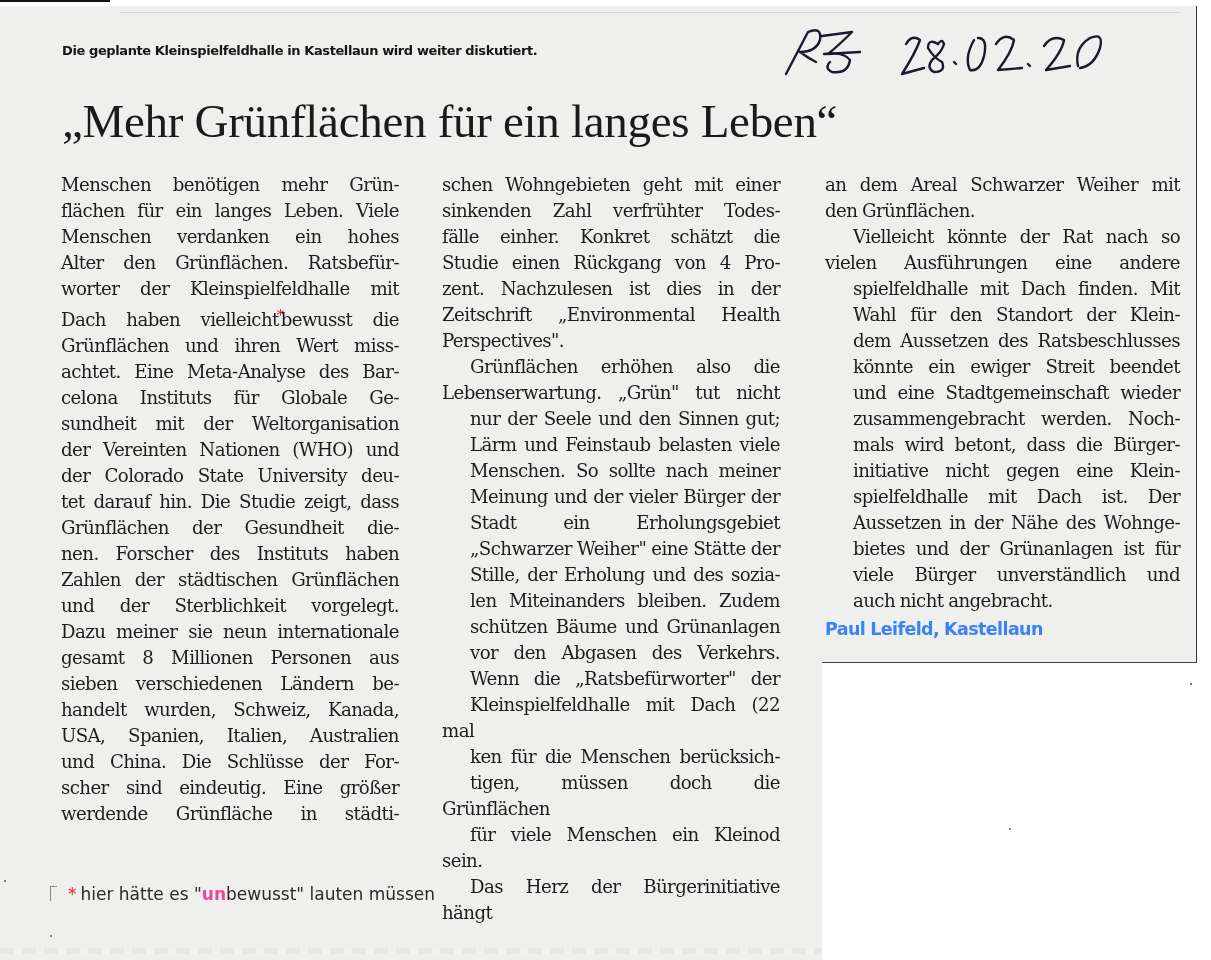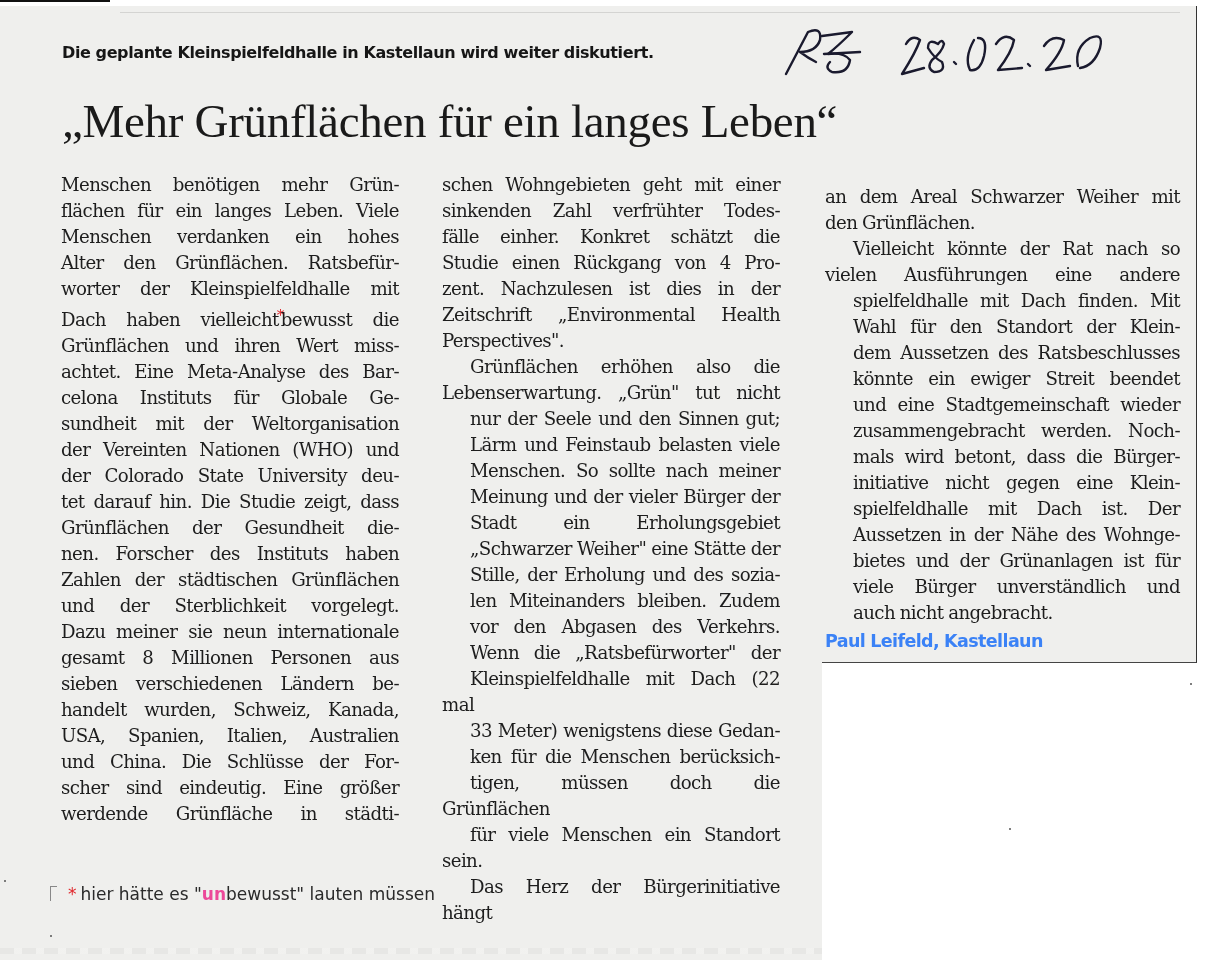--- a/index.html
+++ b/index.html
@@ -39,21 +39,21 @@
     position: absolute;
     left: 120px; top: 12px;
     width: 1060px; height: 1px;
     background: #d4d4d2;
   }
   .kicker {
     position: absolute;
     left: 62px; top: 43px;
     font-family: "DejaVu Sans", sans-serif;
     font-weight: bold;
-    font-size: 16px;
+    font-size: 13px;
     letter-spacing: -0.4px;
     color: #161616;
     white-space: nowrap;
   }
   .handwriting {
     position: absolute;
     left: 778px; top: 18px;
     width: 370px; height: 70px;
   }
   .headline {
@@ -74,21 +74,21 @@
     line-height: 26px;
     color: #1d1d1d;
     text-align: justify;
     letter-spacing: -0.6px;
     word-spacing: -0.5px;
   }
   .col p { margin: 0; }
   .col p.indent { text-indent: 28px; }
   .col-1 { left: 61px; }
   .col-2 { left: 442px; }
-  .col-3 { left: 825px; width: 355px; margin-top: 12px; }
+  .col-3 { left: 825px; width: 355px; }
   .line { display: block; text-align-last: justify; }
   .line.last { text-align-last: left; }
   .asterisk {
     color: #e0262b;
     font-size: 15px;
     vertical-align: 6px;
     margin-left: -2px;
     margin-right: -3px;
   }
   .author {
@@ -207,27 +207,27 @@
     <span class="line">Grünflächen erhöhen also die</span>
     <span class="line" style="text-indent:0">Lebenserwartung. „Grün" tut nicht</span>
     <span class="line">nur der Seele und den Sinnen gut;</span>
     <span class="line">Lärm und Feinstaub belasten viele</span>
     <span class="line">Menschen. So sollte nach meiner</span>
     <span class="line">Meinung und der vieler Bürger der</span>
     <span class="line">Stadt ein Erholungsgebiet</span>
     <span class="line">„Schwarzer Weiher" eine Stätte der</span>
     <span class="line">Stille, der Erholung und des sozia-</span>
     <span class="line">len Miteinanders bleiben. Zudem</span>
+    <span class="line">schützen Bäume und Grünanlagen</span>
     <span class="line">vor den Abgasen des Verkehrs.</span>
     <span class="line">Wenn die „Ratsbefürworter" der</span>
     <span class="line">Kleinspielfeldhalle mit Dach (22 mal</span>
-    <span class="line">33 Meter) wenigstens diese Gedan-</span>
     <span class="line">ken für die Menschen berücksich-</span>
     <span class="line">tigen, müssen doch die Grünflächen</span>
-    <span class="line">für viele Menschen ein Standort sein.</span>
+    <span class="line">für viele Menschen ein Kleinod sein.</span>
     <span class="line">Das Herz der Bürgerinitiative hängt</span>
   </p>
 </div>
 
 <div class="col col-3">
   <p>
     <span class="line">an dem Areal Schwarzer Weiher mit</span>
     <span class="line last">den Grünflächen.</span>
   </p>
   <p class="indent">

